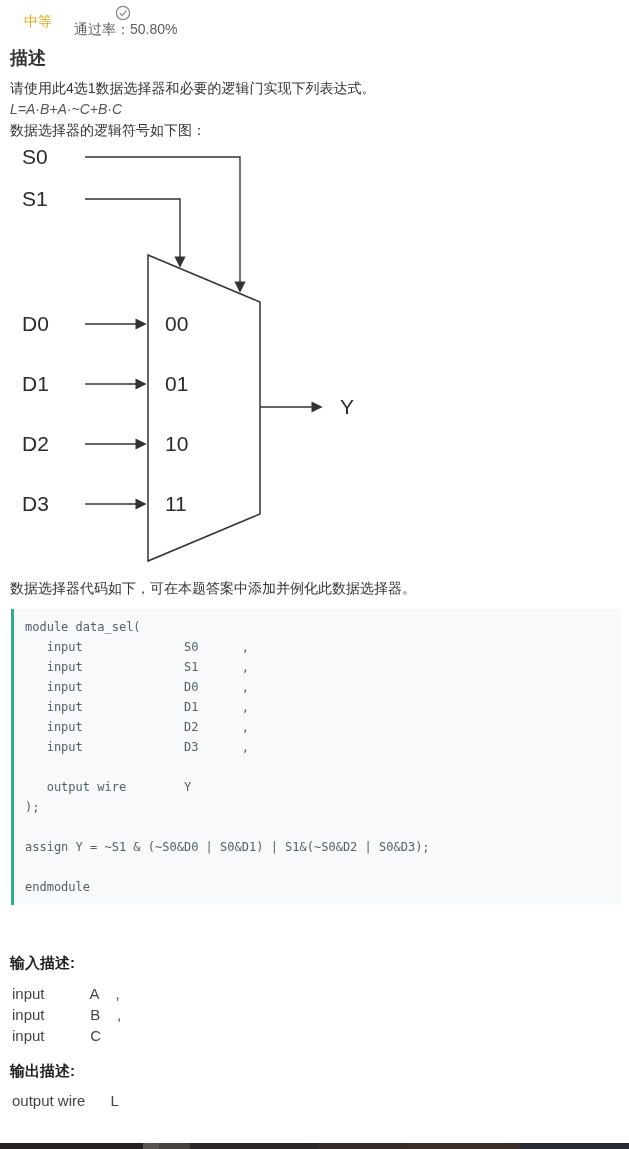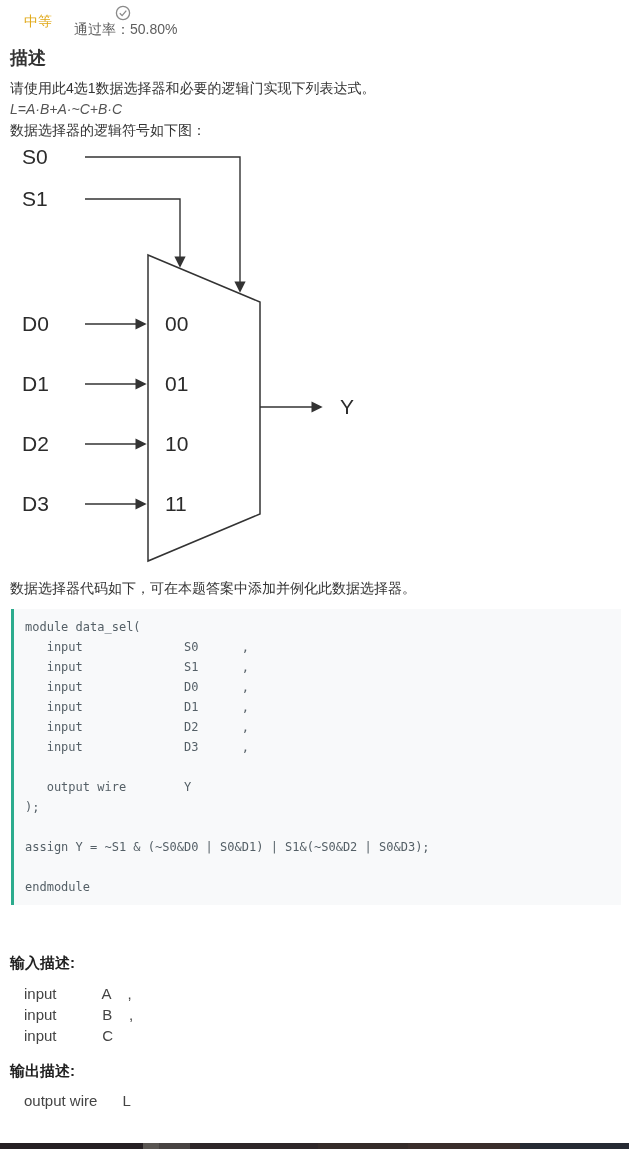--- a/index.html
+++ b/index.html
@@ -75,21 +75,21 @@
     margin-left: 10px;
     line-height: 20px;
   }
   .io-title.input { margin-top: 48px; }
   .io-title.output { margin-top: 15px; }
   .io-pre {
     font-family: "Liberation Sans", sans-serif;
     font-size: 15px;
     line-height: 21px;
     color: #444;
-    margin: 10px 0 0 24px;
+    margin: 10px 0 0 12px;
     white-space: pre;
   }
   .io-pre.output { margin-top: 9px; }
   
   .bottom-strip {
     position: absolute;
     left: 0; bottom: 0;
     width: 100%; height: 6px;
     display: flex;
   }

